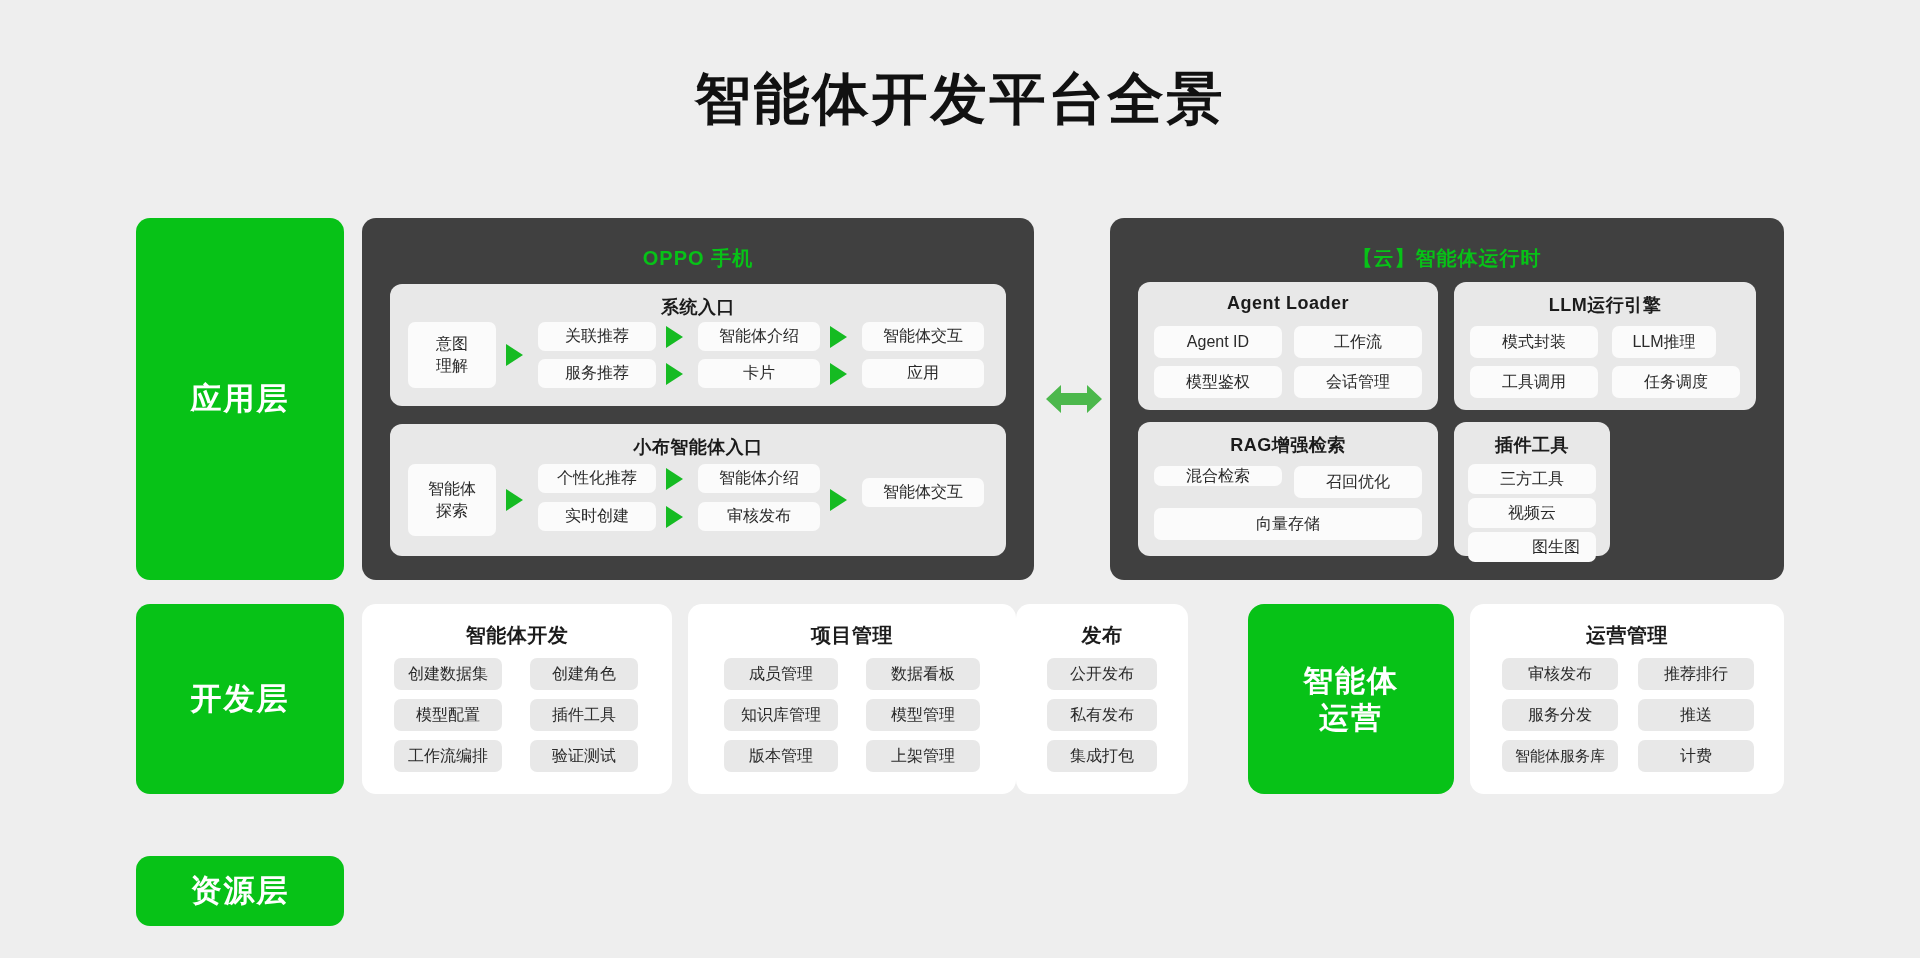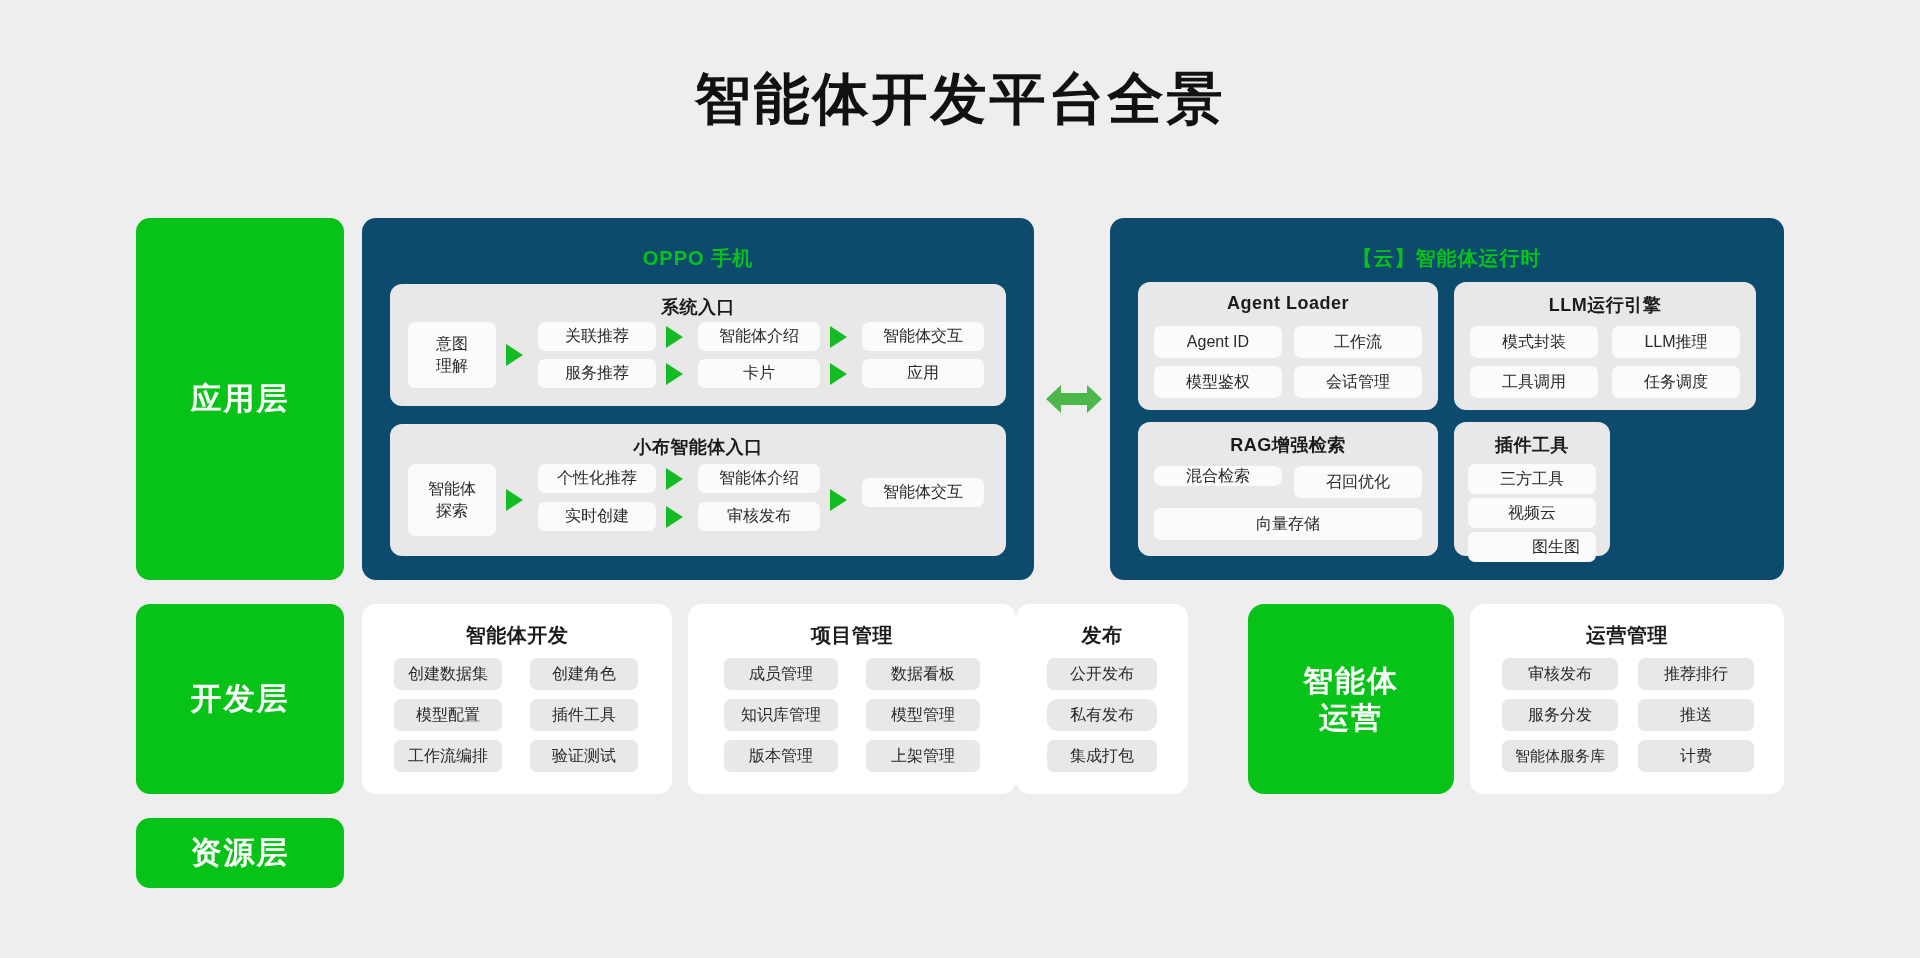--- a/index.html
+++ b/index.html
@@ -28,26 +28,26 @@
     background: #07c217;
     border-radius: 14px;
     color: #ffffff;
     display: flex; align-items: center; justify-content: center;
     font-size: 31px;
     font-weight: 700;
     letter-spacing: 2px;
   }
   #layer-app   { left: 136px; top: 218px;  width: 208px; height: 362px; }
   #layer-dev   { left: 136px; top: 604px;  width: 208px; height: 190px; }
-  #layer-res   { left: 136px; top: 818px;  width: 208px; height: 70px; font-family: Liberation Mono, monospace;  }
+  #layer-res   { left: 136px; top: 856px;  width: 208px; height: 70px; font-family: Liberation Mono, monospace;  }
 
   
   .panel {
     position: absolute;
-    background: #0c4a6e;
+    background: #404040;
     border-radius: 14px;
   }
   .panel-title {
     text-align: center;
     color: #07c217;
     font-size: 20px;
     font-weight: 700;
     letter-spacing: 1px;
   }
   .card-title {
@@ -205,21 +205,21 @@
       <div class="card-title">Agent Loader</div>
       <div class="chip" style="position:absolute; left:16px; top:44px; width:128px; height:32px;">Agent ID</div>
       <div class="chip" style="position:absolute; left:156px; top:44px; width:128px; height:32px;">工作流</div>
       <div class="chip" style="position:absolute; left:16px; top:84px; width:128px; height:32px;">模型鉴权</div>
       <div class="chip" style="position:absolute; left:156px; top:84px; width:128px; height:32px;">会话管理</div>
     </div>
 
     <div class="group" style="left:344px; top:64px; width:302px; height:128px;">
       <div class="card-title">LLM运行引擎</div>
       <div class="chip" style="position:absolute; left:16px; top:44px; width:128px; height:32px;">模式封装</div>
-      <div class="chip" style="position:absolute; left:158px; top:44px; width:128px; height:32px;">LLM推理</div>
+      <div class="chip" style="position:absolute; left:158px; top:44px; width:104px; height:32px;">LLM推理</div>
       <div class="chip" style="position:absolute; left:16px; top:84px; width:128px; height:32px;">工具调用</div>
       <div class="chip" style="position:absolute; left:158px; top:84px; width:128px; height:32px;">任务调度</div>
     </div>
 
     <div class="group" style="left:28px; top:204px; width:300px; height:134px;">
       <div class="card-title">RAG增强检索</div>
       <div class="chip" style="position:absolute; left:16px; top:44px; width:128px; height:20px;">混合检索</div>
       <div class="chip" style="position:absolute; left:156px; top:44px; width:128px; height:32px;">召回优化</div>
       <div class="chip" style="position:absolute; left:16px; top:86px; width:268px; height:32px;">向量存储</div>
     </div>
@@ -249,21 +249,21 @@
     <div class="chip-gray" style="position:absolute; left:178px; top:54px;  width:114px; height:32px;">数据看板</div>
     <div class="chip-gray" style="position:absolute; left:36px;  top:95px;  width:114px; height:32px;">知识库管理</div>
     <div class="chip-gray" style="position:absolute; left:178px; top:95px;  width:114px; height:32px;">模型管理</div>
     <div class="chip-gray" style="position:absolute; left:36px;  top:136px; width:114px; height:32px;">版本管理</div>
     <div class="chip-gray" style="position:absolute; left:178px; top:136px; width:114px; height:32px;">上架管理</div>
   </div>
 
   <div class="devcard" style="left:1016px; top:604px; width:172px; height:190px;">
     <div class="card-title">发布</div>
     <div class="chip-gray" style="position:absolute; left:31px; top:54px;  width:110px; height:32px;">公开发布</div>
-    <div class="chip-gray" style="position:absolute; left:31px; top:95px;  width:110px; height:32px;border-radius:11px;">私有发布</div>
+    <div class="chip-gray" style="position:absolute; left:31px; top:95px;  width:110px; height:32px;">私有发布</div>
     <div class="chip-gray" style="position:absolute; left:31px; top:136px; width:110px; height:32px;">集成打包</div>
   </div>
 
   <div class="layer-label" style="left:1248px; top:604px; width:206px; height:190px; flex-direction:column; border-radius:16px; font-size:30px; line-height:1.25;">
     <span>智能体</span>
     <span>运营</span>
   </div>
 
   <div class="devcard" style="left:1470px; top:604px; width:314px; height:190px;">
     <div class="card-title">运营管理</div>

